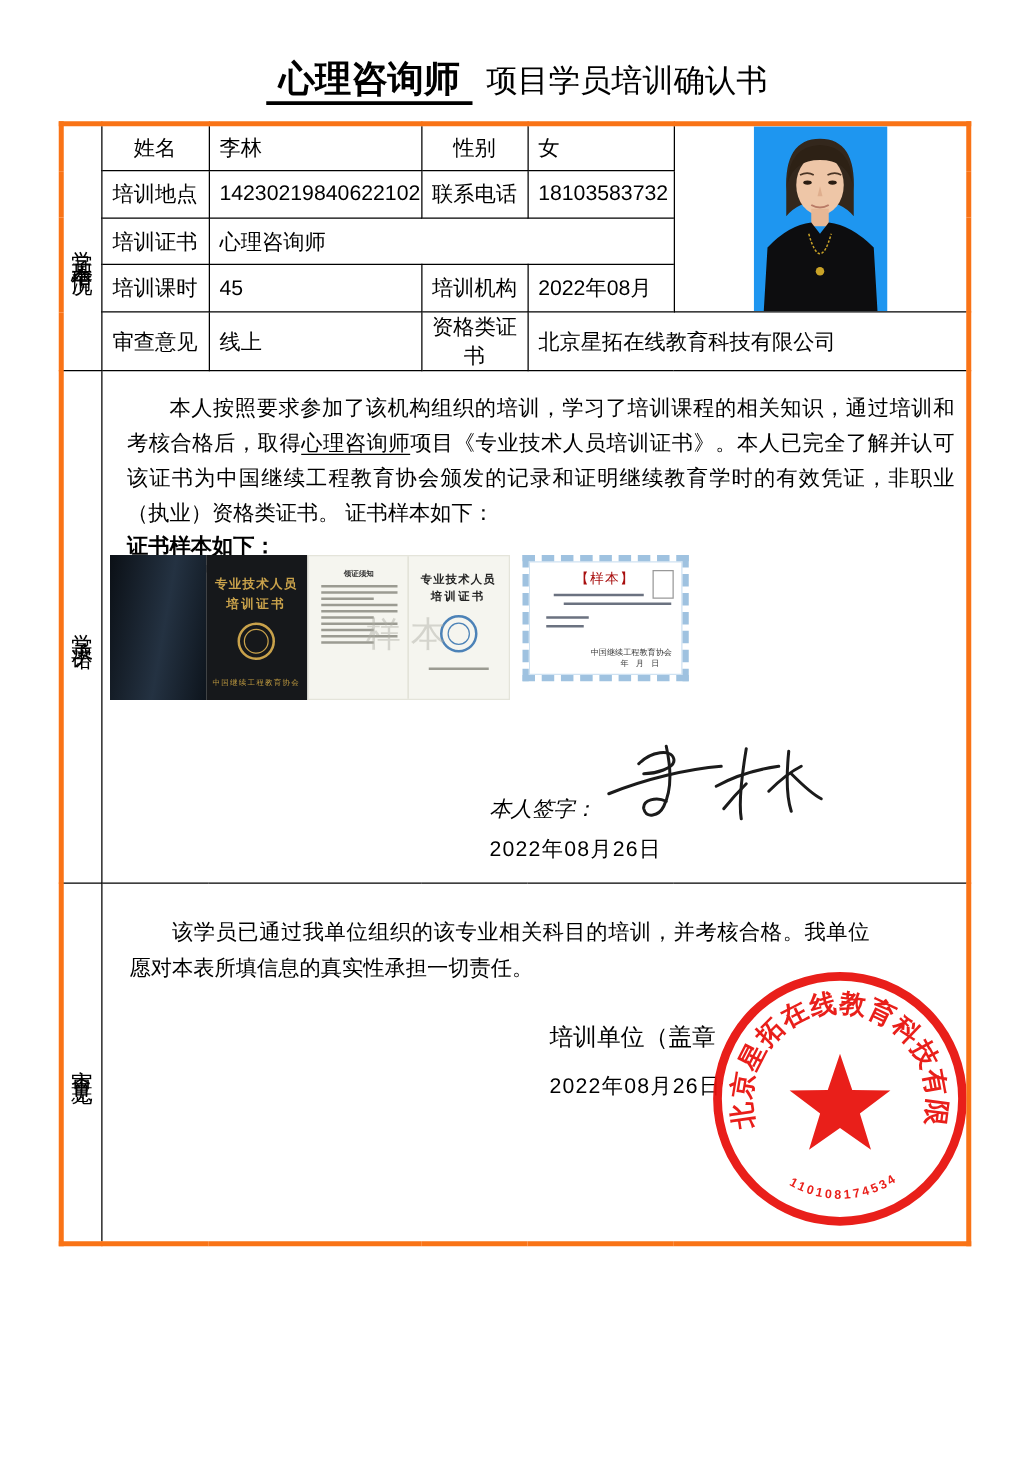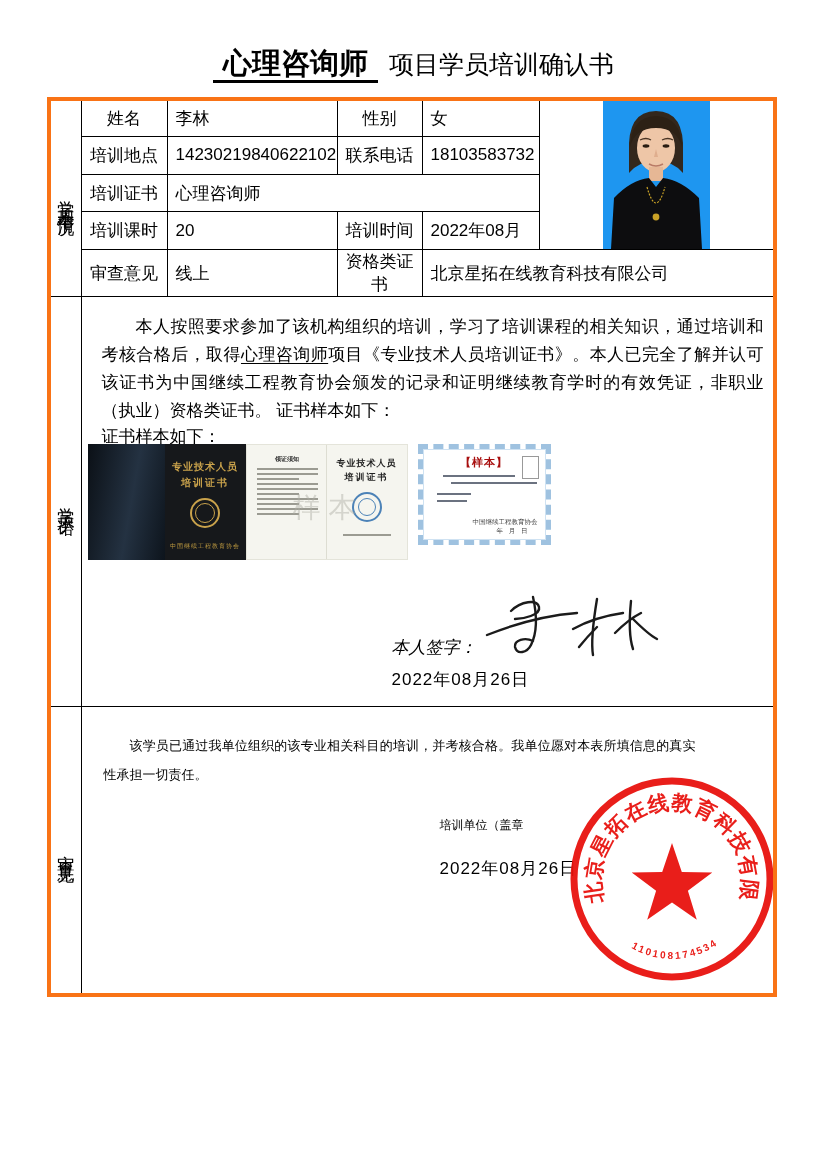--- a/index.html
+++ b/index.html
@@ -27,21 +27,21 @@
   td.content-cell{vertical-align:top;position:relative;padding:0;}
 
   
   td.photo-cell{padding:0;vertical-align:top;}
   .photo{width:107px;height:148px;margin:0 auto;display:block;}
 
   
   .commit-para{margin:16px 10px 0 12px;width:662px;text-indent:2em;
     font-size:17px;line-height:28px;text-align:justify;}
   .u{text-decoration:underline;text-underline-offset:3px;}
-  .sample-line{margin:0 10px 0 12px;font-size:17px;line-height:24px;}
+  .sample-line{margin:0 10px 0 12px;font-size:17px;line-height:24px;font-weight:bold;}
   .smudge{margin:3px 0 0 14px;width:168px;height:6px;opacity:.5;
     background:repeating-linear-gradient(90deg,#666 0 3px,transparent 3px 8px,#888 8px 10px,transparent 10px 15px);}
 
   .cert-strip{position:absolute;left:6px;top:147px;display:flex;align-items:flex-start;}
   .cert-back{width:77px;height:116px;background:linear-gradient(100deg,#0b1016 0%,#243242 55%,#0d141c 100%);}
   .cert-front{width:81px;height:116px;background:#16181b;color:#c9a24b;text-align:center;
     padding-top:16px;box-sizing:border-box;}
   .cf-t1{font-size:10px;letter-spacing:1px;font-weight:bold;}
   .cf-t2{font-size:10px;letter-spacing:2px;font-weight:bold;margin-top:2px;}
   .cf-emblem{width:30px;height:30px;border:2px solid #c9a24b;border-radius:50%;margin:8px auto 0;
@@ -59,34 +59,34 @@
   .op-t2{font-size:9px;letter-spacing:2px;color:#222;margin-top:1px;font-weight:bold;}
   .blue-seal{width:30px;height:30px;border:2px solid #2f6fae;border-radius:50%;margin:8px auto 0;
     box-sizing:border-box;display:flex;align-items:center;justify-content:center;opacity:.85;}
   .blue-seal-inner{width:16px;height:16px;border:1px solid #2f6fae;border-radius:50%;}
   .op-footer{height:2px;background:#9b9b92;width:60%;margin:12px auto 0;}
   .watermark{position:absolute;left:46px;top:44px;font-size:28px;color:#aeaea4;opacity:.45;
     letter-spacing:8px;white-space:nowrap;pointer-events:none;}
   .cert-sample{width:133px;height:101px;margin-left:10px;background:#fff;
     border:5px dashed #9fc2e0;box-sizing:border-box;position:relative;
     box-shadow:inset 0 0 0 1px #cfe2f2;padding:4px 6px;}
-  .cs-tag{color:#a80f0f;font-weight:bold;font-size:11px;text-align:center;margin-top:2px;letter-spacing:1px;}
+  .cs-tag{color:#a80f0f;font-weight:normal;font-size:11px;text-align:center;margin-top:2px;letter-spacing:1px;}
   .cs-photo-box{position:absolute;right:7px;top:7px;width:15px;height:21px;border:1px solid #999;}
   .csl{height:2px;background:#6b7280;margin:5px 8px 0 14px;}
   .csl.w1{width:72px;} .csl.w2{width:86px;margin-left:22px;} .csl.w3{width:34px;margin-left:8px;margin-top:9px;} .csl.w4{width:30px;margin-left:8px;}
   .cs-footer{position:absolute;right:8px;bottom:13px;font-size:6.5px;color:#3c3c3c;}
   .cs-date{position:absolute;right:16px;bottom:4px;font-size:6.5px;color:#3c3c3c;letter-spacing:2px;}
 
   .sign-label{position:absolute;left:310px;top:339px;font-size:17px;font-style:italic;}
   .sign-svg{position:absolute;left:399px;top:292px;}
   .sign-date{position:absolute;left:310px;top:371px;font-size:17px;letter-spacing:1px;}
 
   
-  .review-para{margin:24px 24px 0 14px;width:592px;text-indent:2em;font-size:13px;line-height:29px;text-align:justify;}
-  .unit-label{position:absolute;left:358px;top:110px;font-size:12px;}
+  .review-para{margin:24px 24px 0 14px;width:592px;text-indent:2em;font-size:17px;line-height:29px;text-align:justify;}
+  .unit-label{position:absolute;left:358px;top:110px;font-size:19px;}
   .unit-date{position:absolute;left:358px;top:150px;font-size:17px;letter-spacing:1px;}
   .seal{position:absolute;left:484px;top:66px;opacity:.94;}
 </style>
 </head>
 <body>
 
 <div class="doc-title">
   <span class="title-em">心理咨询师</span><span class="title-rest">项目学员培训确认书</span>
 </div>
 
@@ -131,22 +131,22 @@
     <td>142302198406221021</td>
     <td class="lbl">联系电话</td>
     <td>18103583732</td>
   </tr>
   <tr style="height:37px">
     <td class="lbl">培训证书</td>
     <td colspan="3">心理咨询师</td>
   </tr>
   <tr style="height:37px">
     <td class="lbl">培训课时</td>
-    <td>20</td>
-    <td class="lbl">培训时间</td>
+    <td>45</td>
+    <td class="lbl">培训机构</td>
     <td>2022年08月</td>
   </tr>
   <tr style="height:36px">
     <td class="lbl">审查意见</td>
     <td>线上</td>
     <td class="lbl">资格类证书</td>
     <td colspan="2">北京星拓在线教育科技有限公司</td>
   </tr>
 
   <tr style="height:410px">

